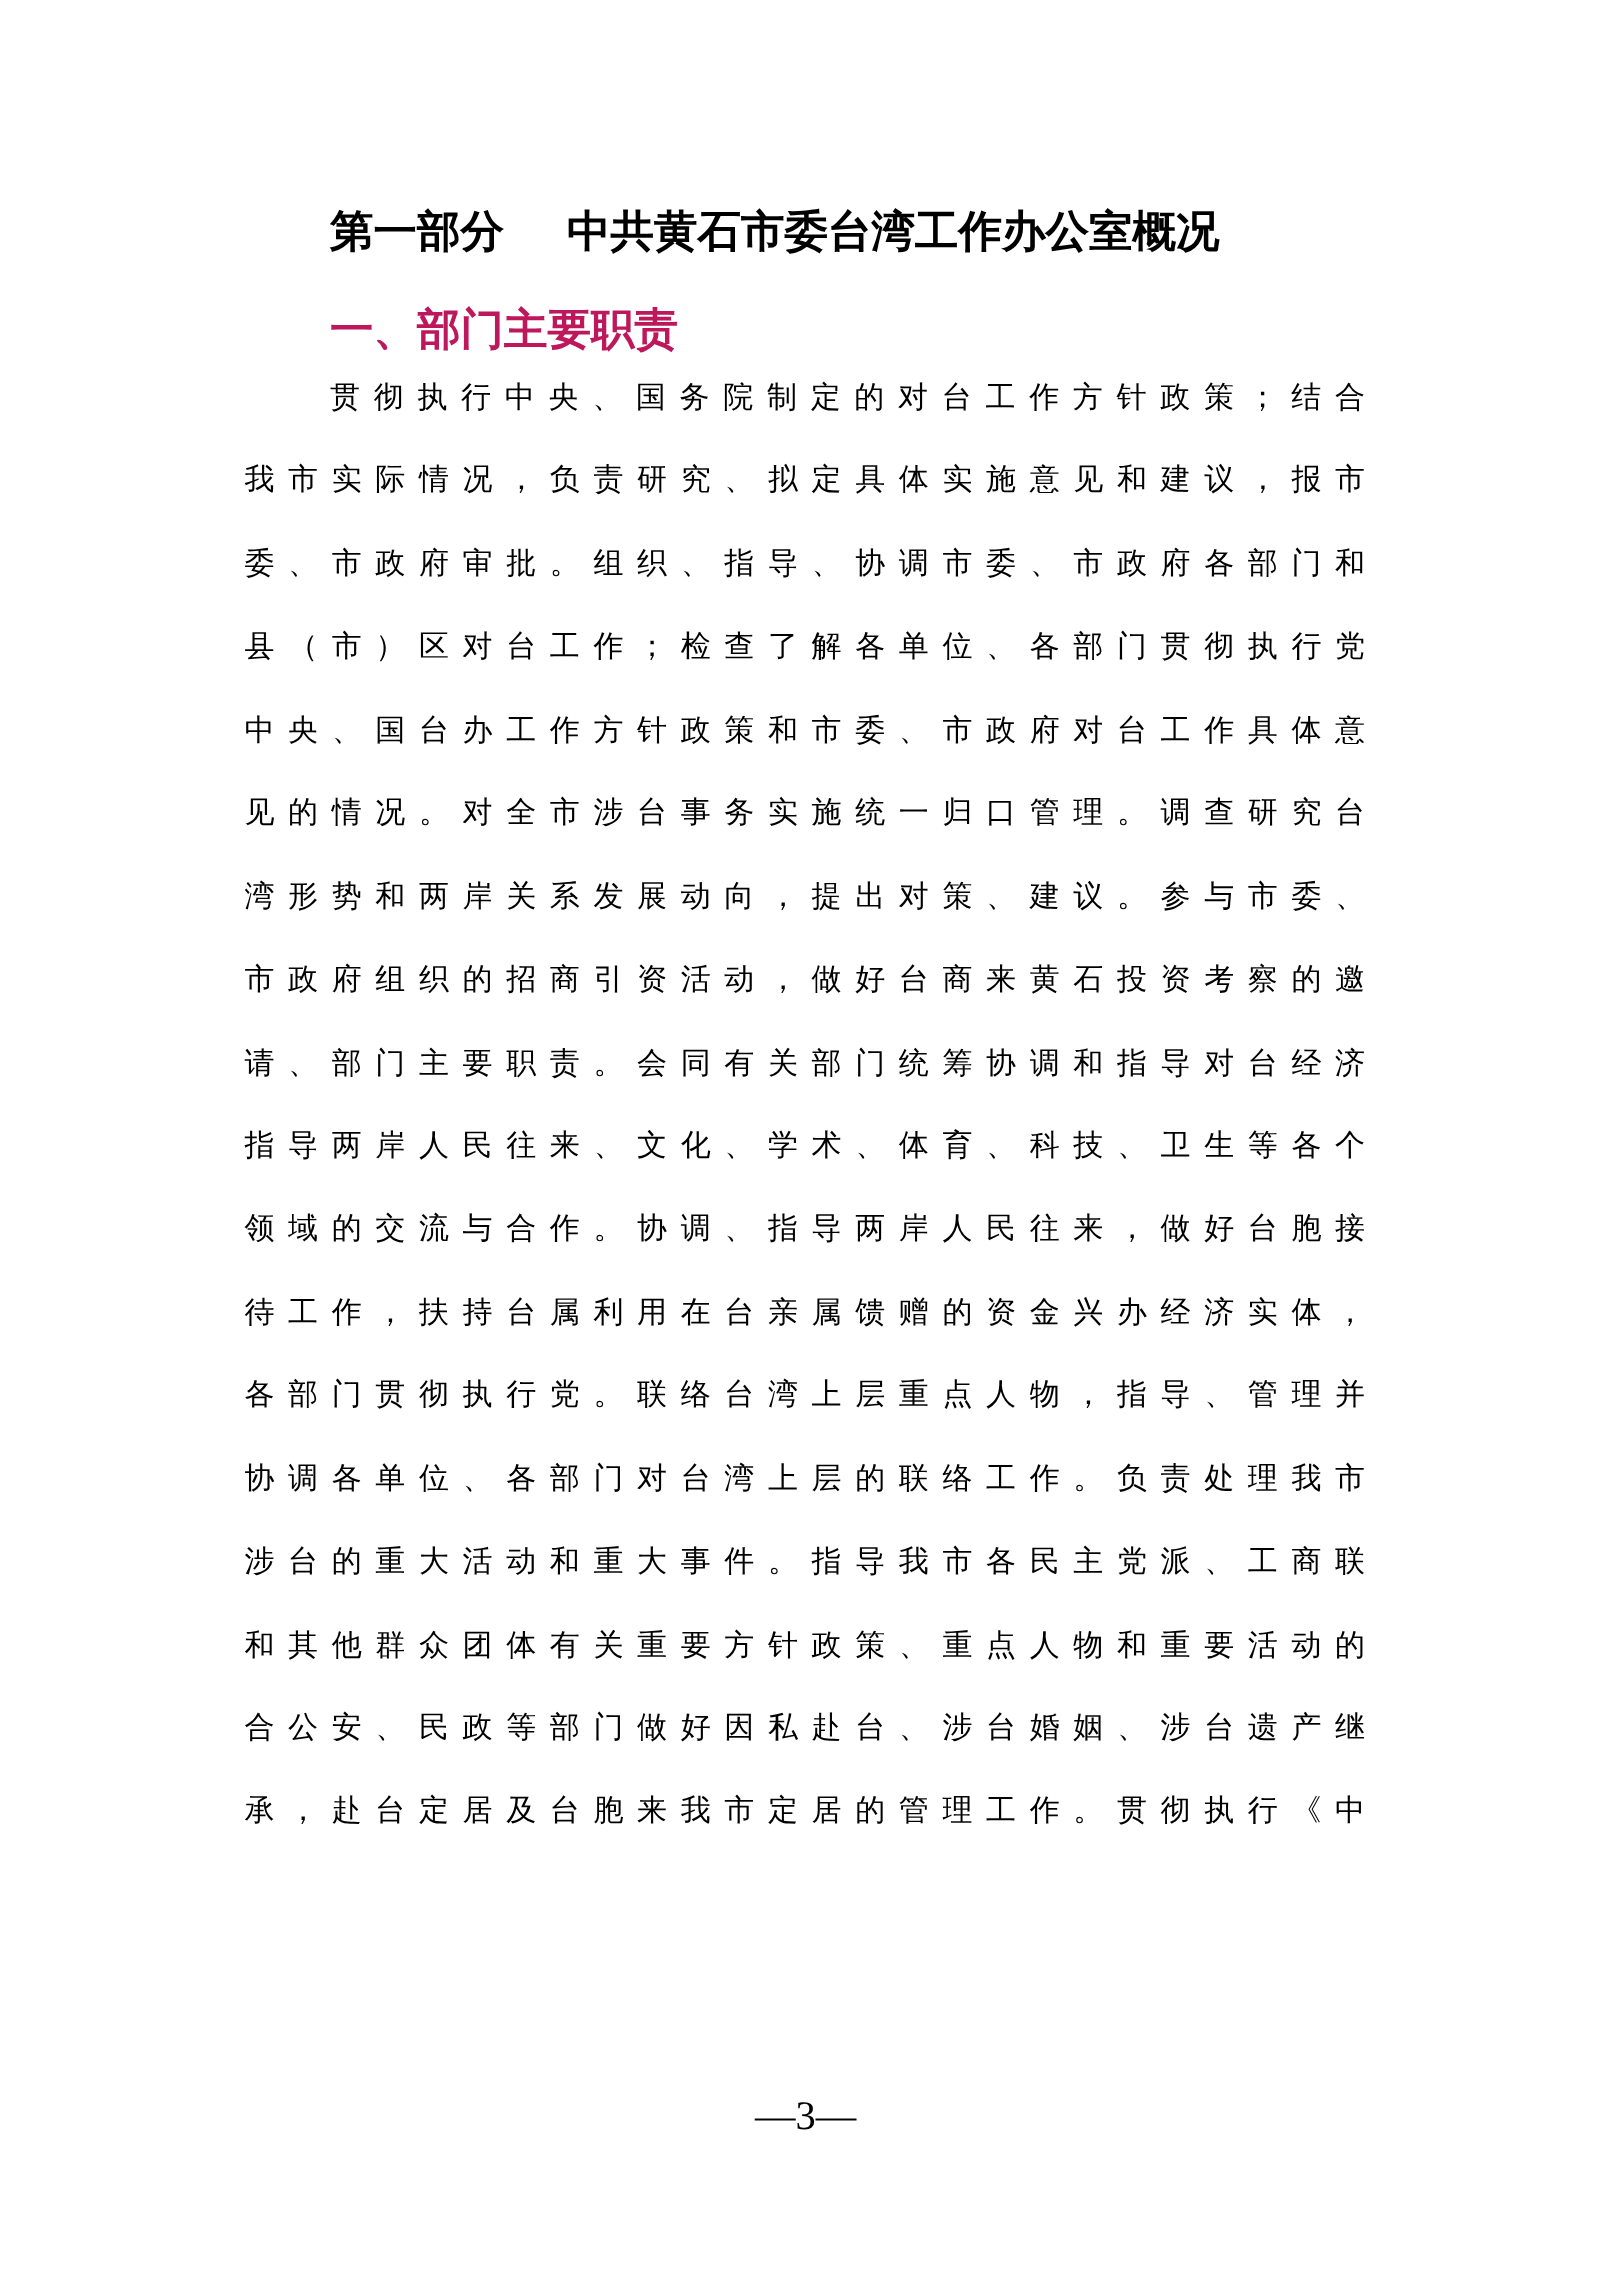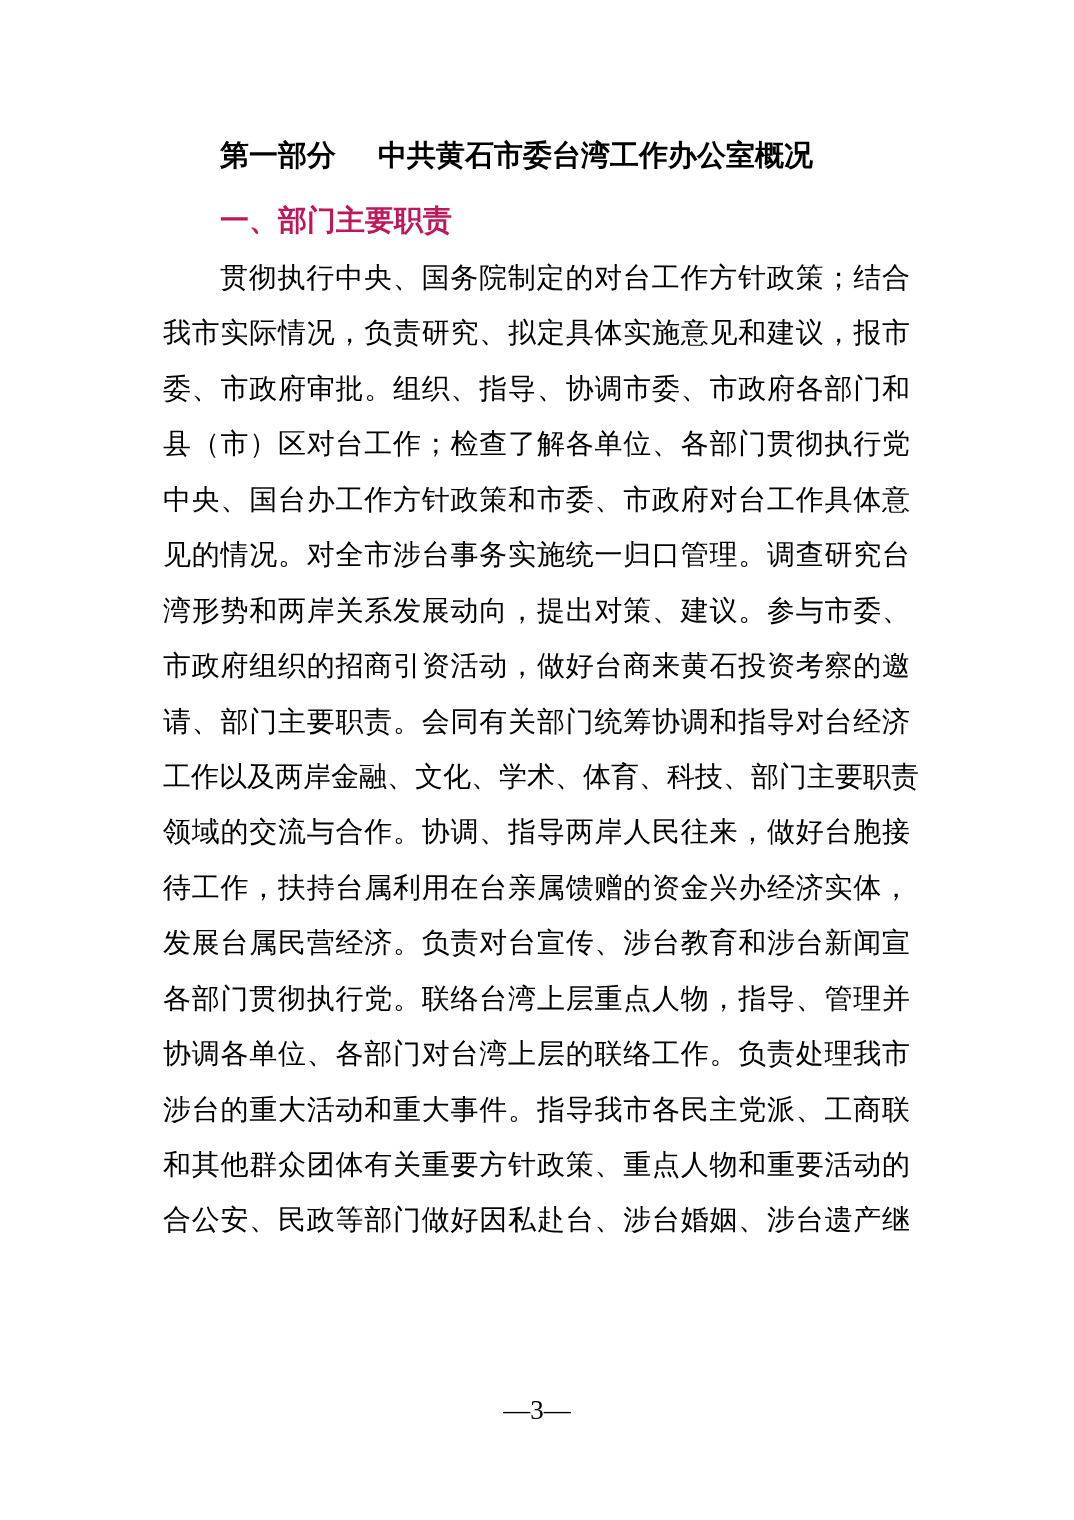--- a/index.html
+++ b/index.html
@@ -35,24 +35,24 @@
     font-family: "Liberation Sans", sans-serif;
     font-weight: bold;
     font-size: 29px;
     line-height: 1.2;
     color: #be185d;
     white-space: nowrap;
   }
   .body-block {
     position: absolute;
     left: 163px;
-    top: 252px;
+    top: 238px;
     width: 747px;
-    font-family: Liberation Mono, monospace;
-    font-size: 28px;
+    font-family: Liberation Sans, sans-serif;
+    font-size: 20px;
     color: #000000;
   }
   .body-line {
     height: 55.45px;
     line-height: 55.45px;
     text-align: justify;
     text-align-last: justify;
     text-justify: inter-ideograph;
     white-space: nowrap;
   }
@@ -86,26 +86,26 @@
   <div class="body-block">
     <div class="body-line first-line">贯彻执行中央、国务院制定的对台工作方针政策；结合</div>
     <div class="body-line">我市实际情况，负责研究、拟定具体实施意见和建议，报市</div>
     <div class="body-line">委、市政府审批。组织、指导、协调市委、市政府各部门和</div>
     <div class="body-line">县（市）区对台工作；检查了解各单位、各部门贯彻执行党</div>
     <div class="body-line">中央、国台办工作方针政策和市委、市政府对台工作具体意</div>
     <div class="body-line">见的情况。对全市涉台事务实施统一归口管理。调查研究台</div>
     <div class="body-line">湾形势和两岸关系发展动向，提出对策、建议。参与市委、</div>
     <div class="body-line">市政府组织的招商引资活动，做好台商来黄石投资考察的邀</div>
     <div class="body-line">请、部门主要职责。会同有关部门统筹协调和指导对台经济</div>
-    <div class="body-line">工作以及两岸金融、文化、学术、体育、科技、部门主要职责</div>
+    <div class="body-line">指导两岸人民往来、文化、学术、体育、科技、卫生等各个</div>
     <div class="body-line">领域的交流与合作。协调、指导两岸人民往来，做好台胞接</div>
     <div class="body-line">待工作，扶持台属利用在台亲属馈赠的资金兴办经济实体，</div>
-    <div class="body-line">发展台属民营经济。负责对台宣传、涉台教育和涉台新闻宣</div>
     <div class="body-line">各部门贯彻执行党。联络台湾上层重点人物，指导、管理并</div>
     <div class="body-line">协调各单位、各部门对台湾上层的联络工作。负责处理我市</div>
     <div class="body-line">涉台的重大活动和重大事件。指导我市各民主党派、工商联</div>
     <div class="body-line">和其他群众团体有关重要方针政策、重点人物和重要活动的</div>
     <div class="body-line">合公安、民政等部门做好因私赴台、涉台婚姻、涉台遗产继</div>
+    <div class="body-line">承，赴台定居及台胞来我市定居的管理工作。贯彻执行《中</div>
   </div>
 
   <div class="page-footer">—3—</div>
 
 </div>
 
 </body></html>

